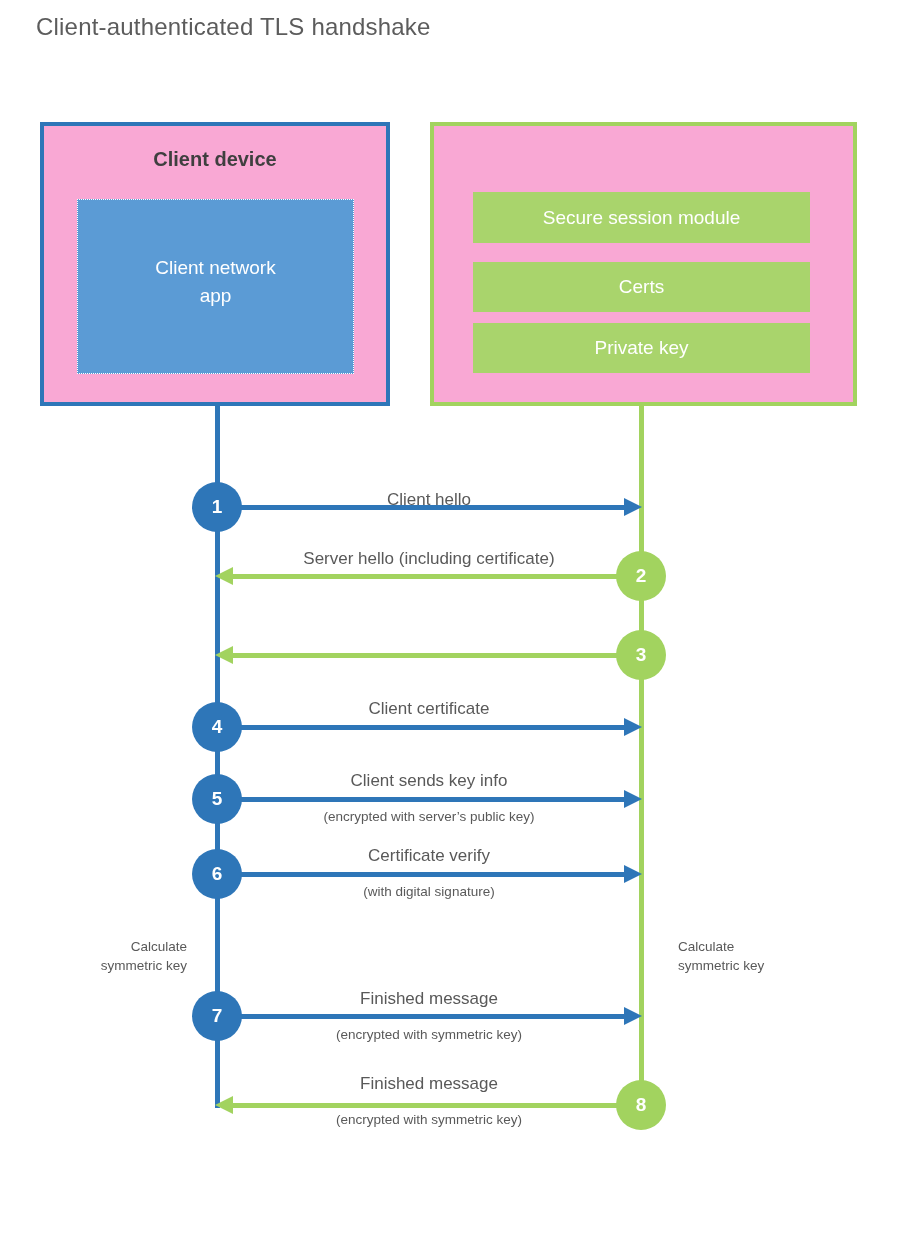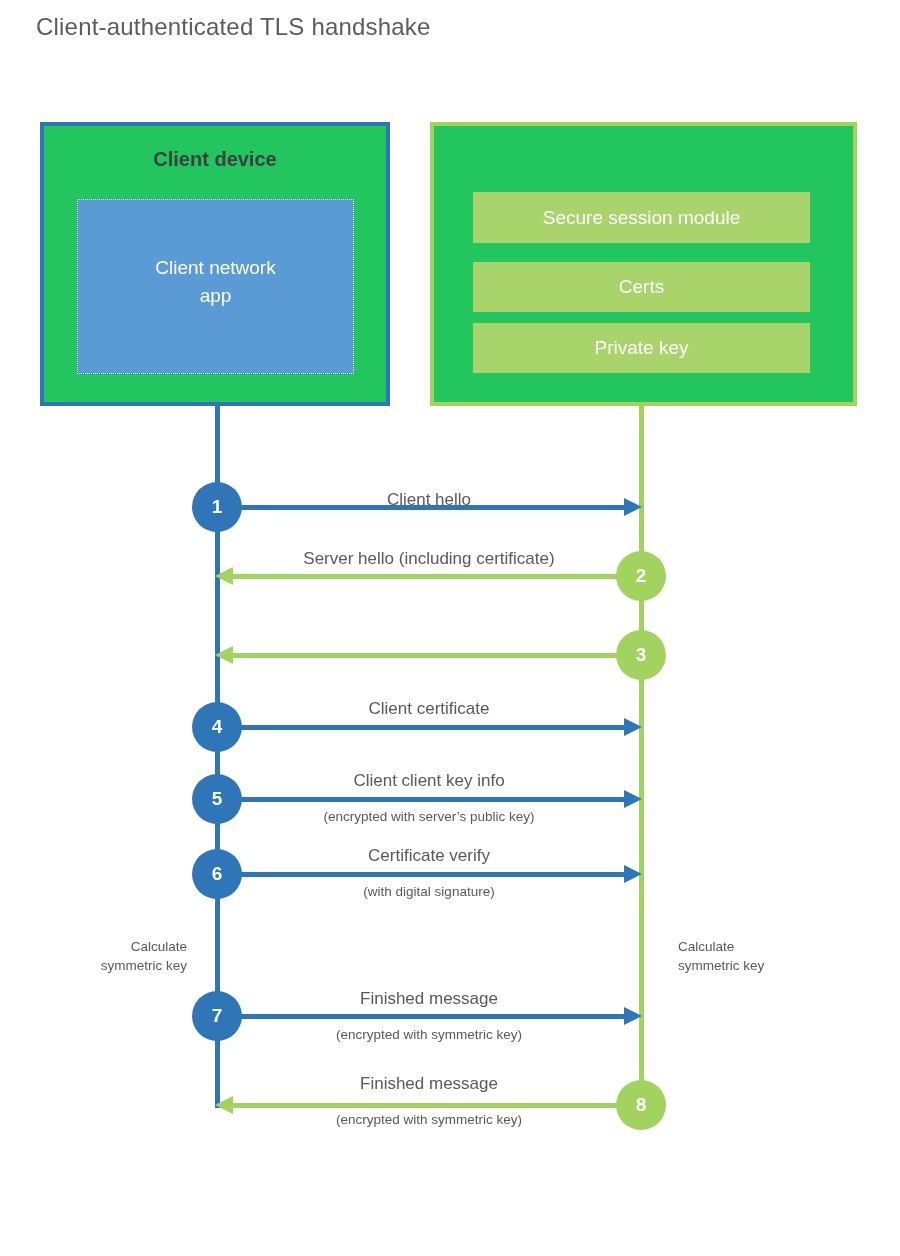--- a/index.html
+++ b/index.html
@@ -5,21 +5,21 @@
   html,body { margin:0; padding:0; background:#ffffff; }
   .page {
     position:relative; width:900px; height:1256px; background:#ffffff;
     font-family:"Liberation Sans", sans-serif; overflow:hidden;
     --blue:#2e76b8; --blue-fill:#5b9bd5; --green:#a2d35f; --green-fill:#a9d46c; --text:#595959;
   }
   .diagram-title {
     position:absolute; left:36px; top:13px; font-size:24px; font-weight:400;
     color:#5c5c5c; letter-spacing:0.2px;
   }
-  .box { position:absolute; top:122px; height:284px; background:#22c55e; box-sizing:border-box; }
+  .box { position:absolute; top:122px; height:284px; background:#f9a8d4; box-sizing:border-box; }
   .client-box { left:40px; width:350px; border:4px solid var(--blue); }
   .server-box { left:430px; width:427px; border:4px solid var(--green); }
   .box-title {
     position:absolute; left:0; right:0; top:22px; text-align:center;
     font-size:20px; font-weight:700; color:#3f3f3f;
   }
   .app-box {
     position:absolute; left:33px; top:73px; width:277px; height:175px;
     background:var(--blue-fill); border:1px dotted #ffffff; box-sizing:border-box;
     display:flex; flex-direction:column; align-items:center; justify-content:center;
@@ -102,21 +102,21 @@
 
   <div class="hline hline-green" style="top:653px"></div>
   <div class="ahead ahead-left" style="top:646px"></div>
   <div class="circle circle-green" style="top:630px">3</div>
 
   <div class="msg-label" style="top:699px">Client certificate</div>
   <div class="hline hline-blue" style="top:725px"></div>
   <div class="ahead ahead-right" style="top:718px"></div>
   <div class="circle circle-blue" style="top:702px">4</div>
 
-  <div class="msg-label" style="top:771px">Client client key info</div>
+  <div class="msg-label" style="top:771px">Client sends key info</div>
   <div class="msg-sub" style="top:809px">(encrypted with server’s public key)</div>
   <div class="hline hline-blue" style="top:797px"></div>
   <div class="ahead ahead-right" style="top:790px"></div>
   <div class="circle circle-blue" style="top:774px">5</div>
 
   <div class="msg-label" style="top:846px">Certificate verify</div>
   <div class="msg-sub" style="top:884px">(with digital signature)</div>
   <div class="hline hline-blue" style="top:872px"></div>
   <div class="ahead ahead-right" style="top:865px"></div>
   <div class="circle circle-blue" style="top:849px">6</div>

